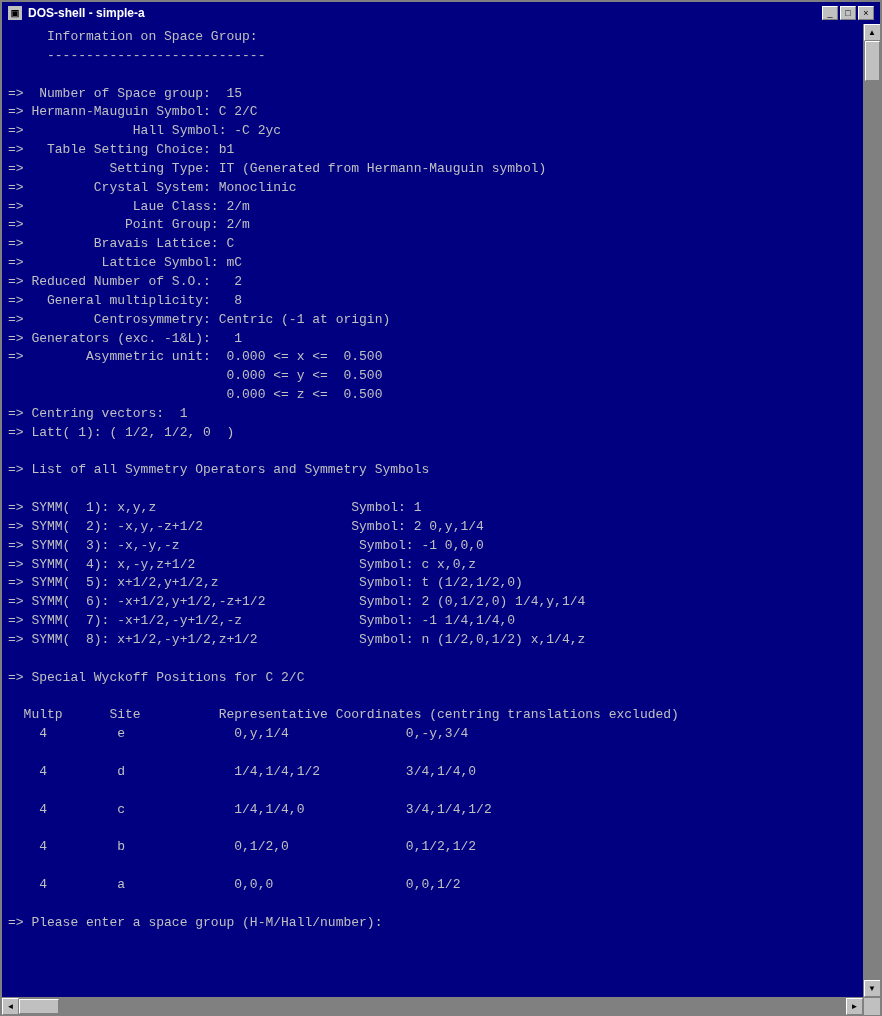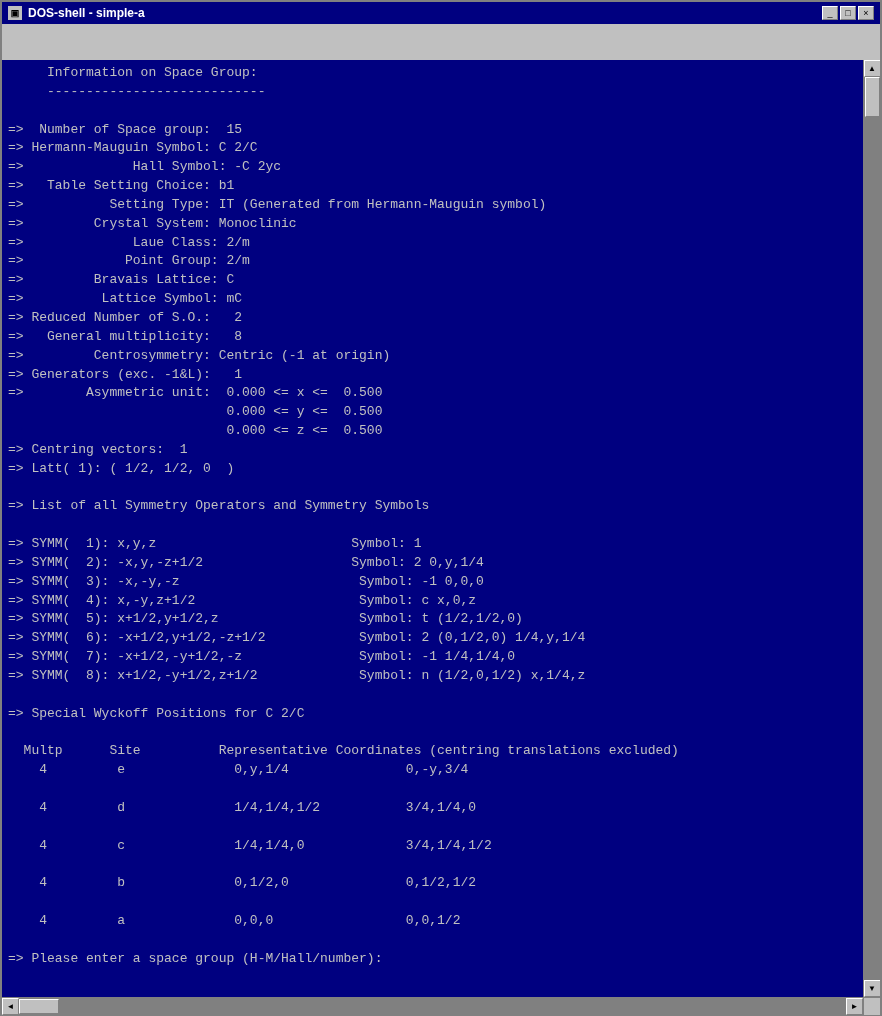--- a/index.html
+++ b/index.html
@@ -68,21 +68,20 @@
       justify-content: center;
       font-size: 9px;
       color: black;
       cursor: pointer;
     }
 
     .content-area {
       display: flex;
       flex: 1;
       overflow: hidden;
-      margin-top: 36px;
     }
 
     .terminal {
       flex: 1;
       background: #000080;
       color: #c0c0c0;
       font-family: 'Courier New', Courier, monospace;
       font-size: 13px;
       padding: 4px 6px;
       overflow-y: hidden;

